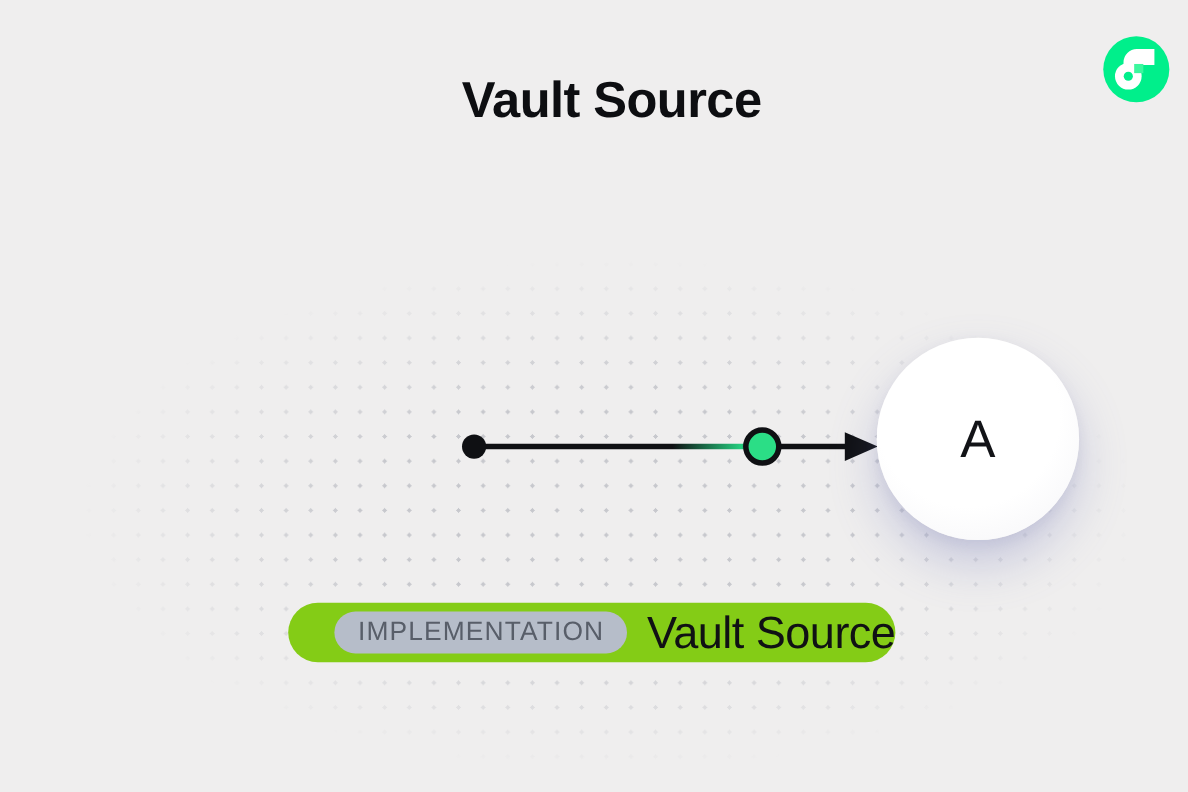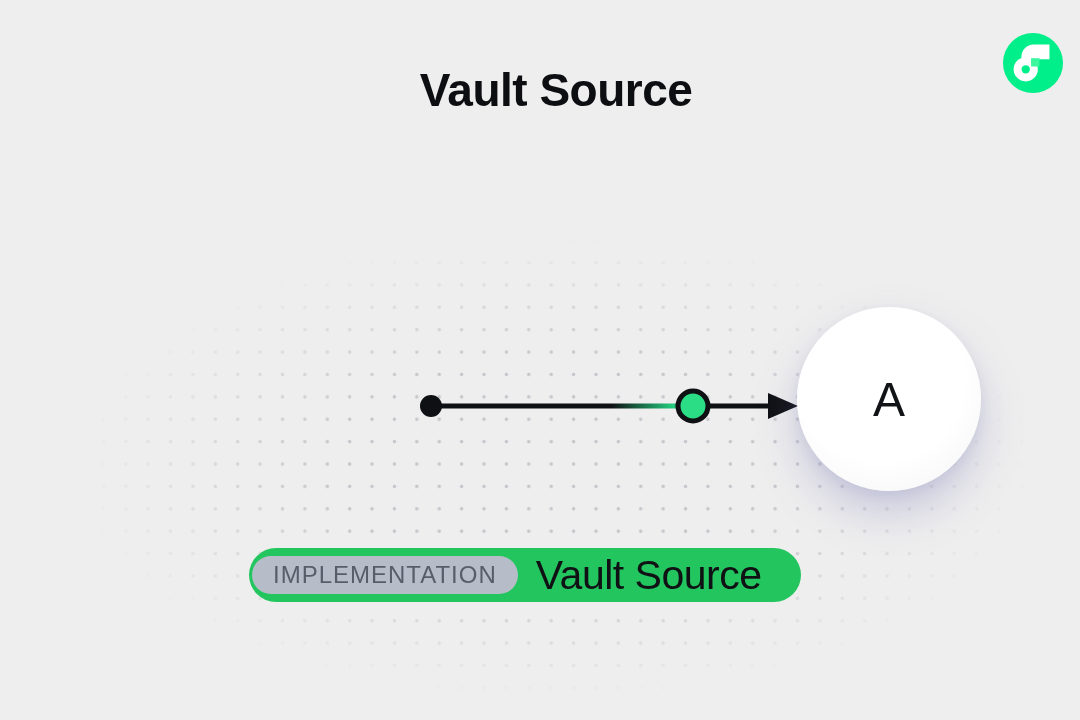--- a/index.html
+++ b/index.html
@@ -54,25 +54,26 @@
     border-radius:50%;
     background:radial-gradient(circle at 45% 38%, #ffffff 55%, #f3f3f6 100%);
     box-shadow:0 22px 44px rgba(110,116,182,0.30), 0 5px 12px rgba(120,125,165,0.12);
     display:flex;align-items:center;justify-content:center;
   }
   .account-node .node-label{
     font-size:48px;color:#121317;
   }
 
   .impl-badge{
-    position:absolute;left:233px;top:548px;height:54px;width:552px;
-    background:#22c55e;border-radius:27px;
+    position:absolute;left:246px;top:548px;height:54px;width:552px;
+    background:#84cc16;border-radius:27px;
     display:flex;align-items:center;
     box-sizing:border-box;
     padding-left:3px;
+    justify-content:flex-end;
   }
   .impl-tag{
     height:38px;border-radius:19px;background:#b6bdc9;
     display:flex;align-items:center;justify-content:center;
     padding:0 21px;
     font-size:24px;font-weight:500;color:#585e69;letter-spacing:1px;
   }
   .impl-label{
     margin-left:18px;
     font-size:41px;color:#101114;letter-spacing:-0.5px;

